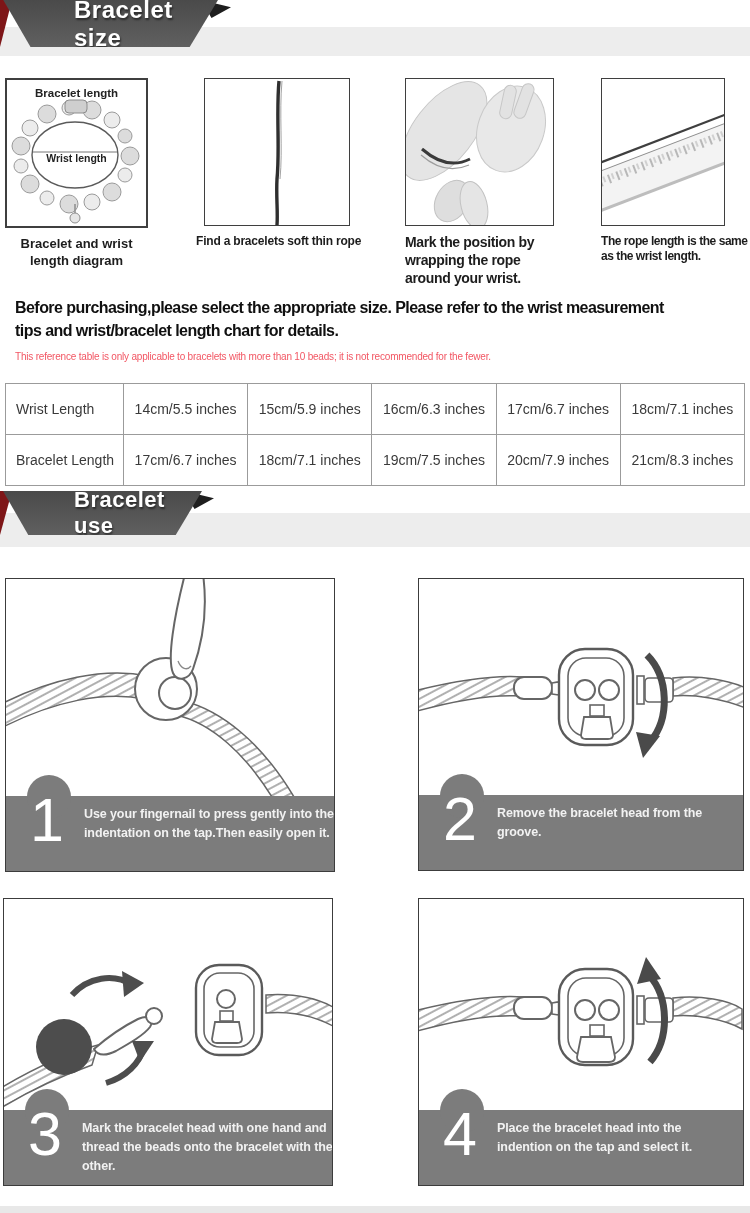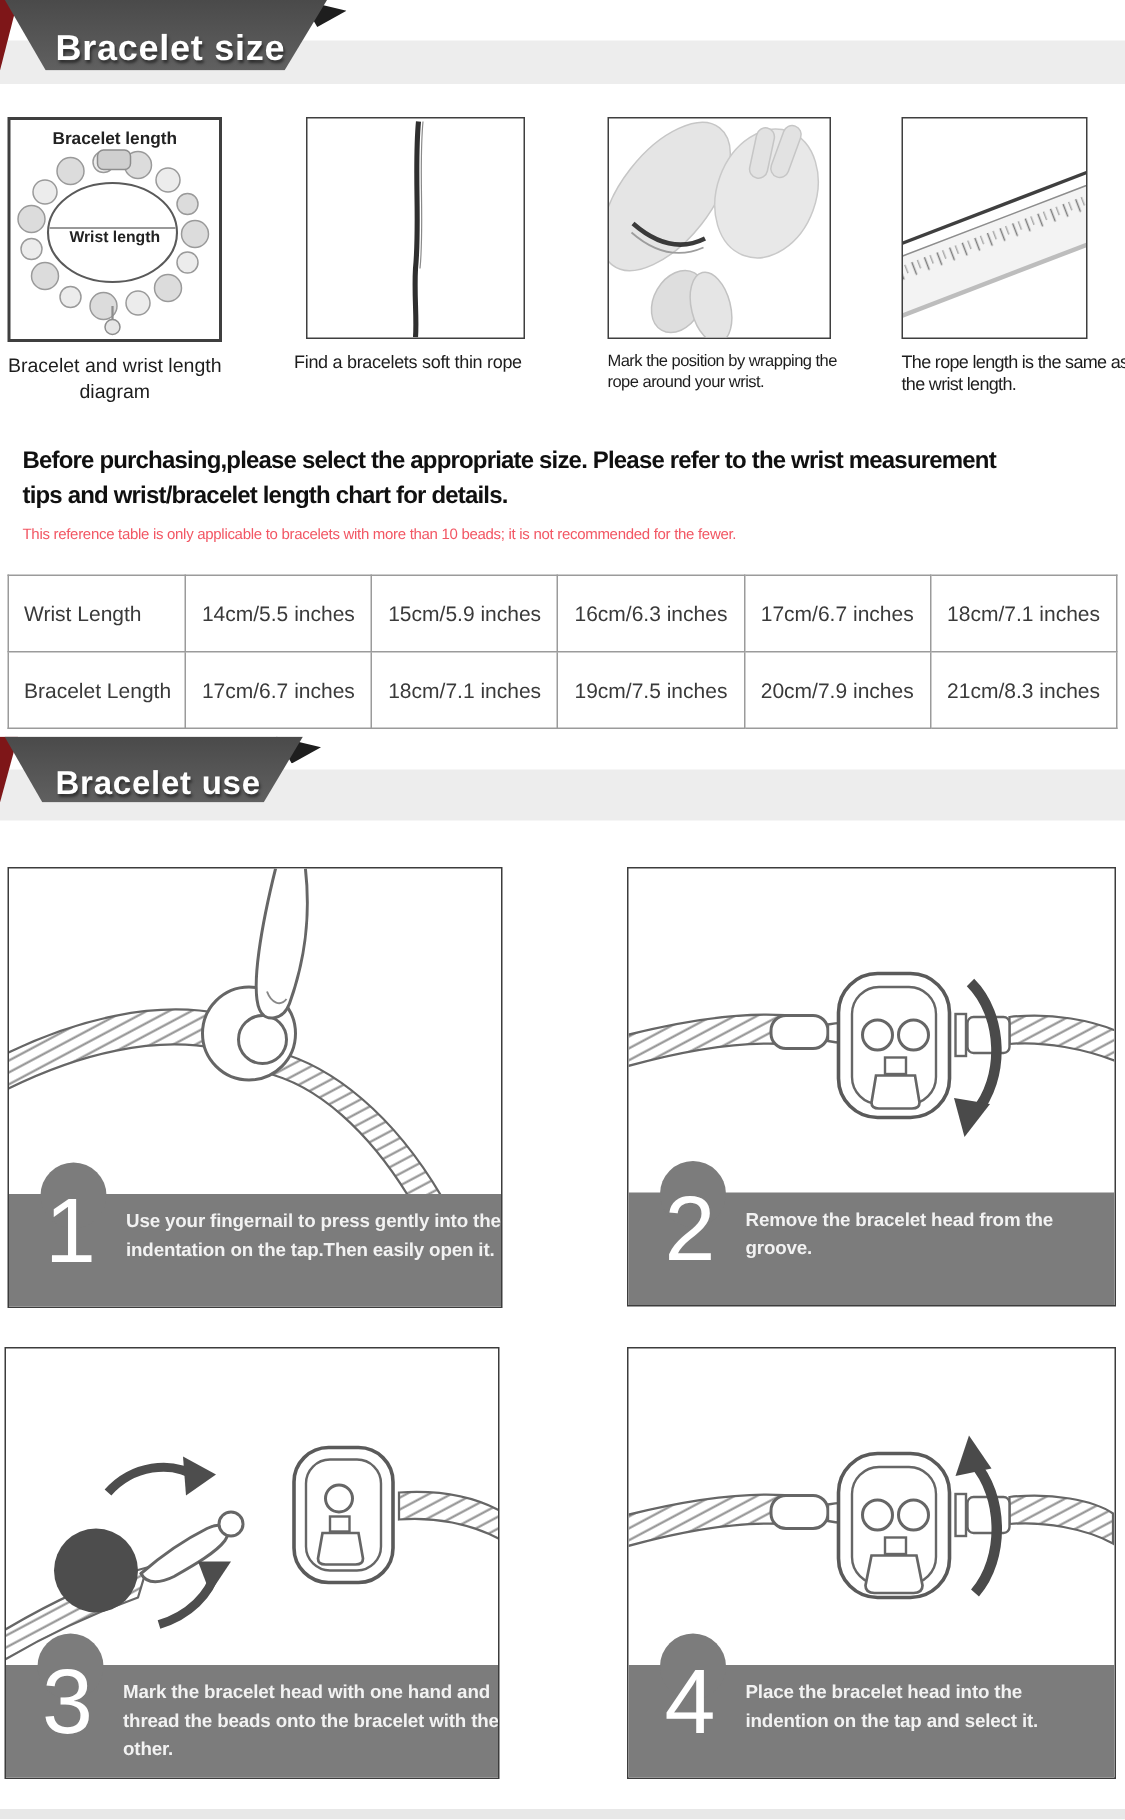--- a/index.html
+++ b/index.html
@@ -10,44 +10,44 @@
   
   .band { position:absolute; left:0; width:100%; background:#ededed; }
   .band1 { top:27px; height:29px; }
   .band2 { top:513px; height:34px; }
   .ribbon { position:absolute; left:0; z-index:3; }
   .ribbon .red { position:absolute; left:0; top:0; width:12px; height:100%; background:#7e1618;
                  clip-path:polygon(0 0,100% 0,0 100%); }
   .ribbon .body { position:absolute; left:0; top:0; width:100%; height:100%;
                   background:linear-gradient(180deg,#4a4a4a,#606060);
                   clip-path:polygon(1.5% 0,100% 0,87% 100%,14% 100%);
-                  display:flex; align-items:flex-end; }
+                  display:flex; align-items:center;padding-left:37px; }
   .ribbon .body span { color:#fff; font-weight:800; letter-spacing:.5px;
                        text-shadow:1px 2px 2px rgba(0,0,0,.5); padding-left:37px; }
   .ribbon .fold { position:absolute; top:0; width:30px; height:18px; background:#1e1e1e;
                   clip-path:polygon(0 0,100% 40%,35% 100%); }
   .ribbon1 { top:0; width:218px; height:47px; }
   .ribbon1 .body span { font-size:24px; }
   .ribbon1 .fold { left:201px; }
   .ribbon2 { top:491px; width:202px; height:44px; }
   .ribbon2 .body span { font-size:22px; }
   .ribbon2 .fold { left:184px; }
 
   
   .mstep { position:absolute; top:78px; }
   .mbox { background:#fff; border:1px solid #3f3f3f; position:relative; overflow:hidden; }
   .ms1 { left:5px; width:143px; }
   .ms1 .mbox { height:150px; border-width:2px; }
   .ms2 { left:204px; width:146px; } .ms2 .mbox { height:148px; }
   .ms3 { left:405px; width:149px; } .ms3 .mbox { height:148px; }
   .ms4 { left:601px; width:124px; } .ms4 .mbox { height:148px; }
-  .mcap { margin-top:8px; font-weight:400; color:#1d1d1d; font-size:13px; line-height:1.28; }
+  .mcap { margin-top:8px; font-weight:700; color:#1d1d1d; font-size:13px; line-height:1.28; }
   .ms1 .mcap { text-align:center; font-size:13px; }
   .ms2 .mcap { white-space:nowrap; font-size:12px; letter-spacing:-.2px; margin-left:-8px; }
-  .ms3 .mcap { width:158px; font-size:11px; letter-spacing:-.35px; }
+  .ms3 .mcap { width:158px; font-size:14px; letter-spacing:-.35px; }
   .ms4 .mcap { width:152px; font-size:12px; letter-spacing:-.45px; }
   .fig-label { position:absolute; width:100%; text-align:center; font-weight:700; color:#222; }
   .fig1-top { top:7px; font-size:11.5px; }
   .fig1-inner { top:72px; font-size:10.5px; }
 
   
   .intro { position:absolute; left:15px; top:297px; color:#101010; font-weight:700;
            font-size:16px; line-height:1.42; letter-spacing:-.55px; white-space:nowrap; }
   .warning { position:absolute; left:15px; top:351px; font-weight:400; font-size:10px;
              letter-spacing:-.2px; white-space:nowrap; }

